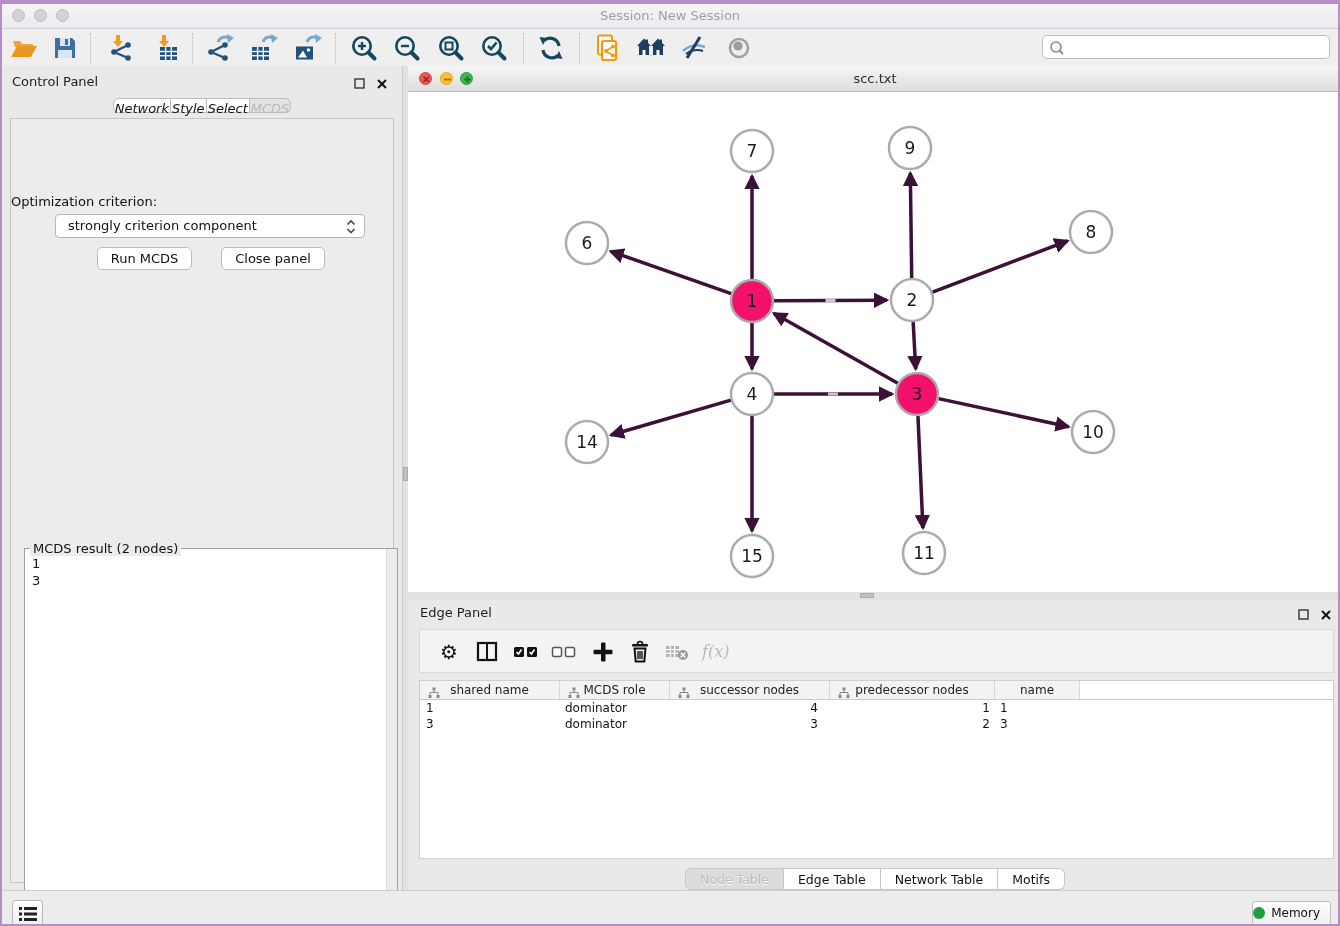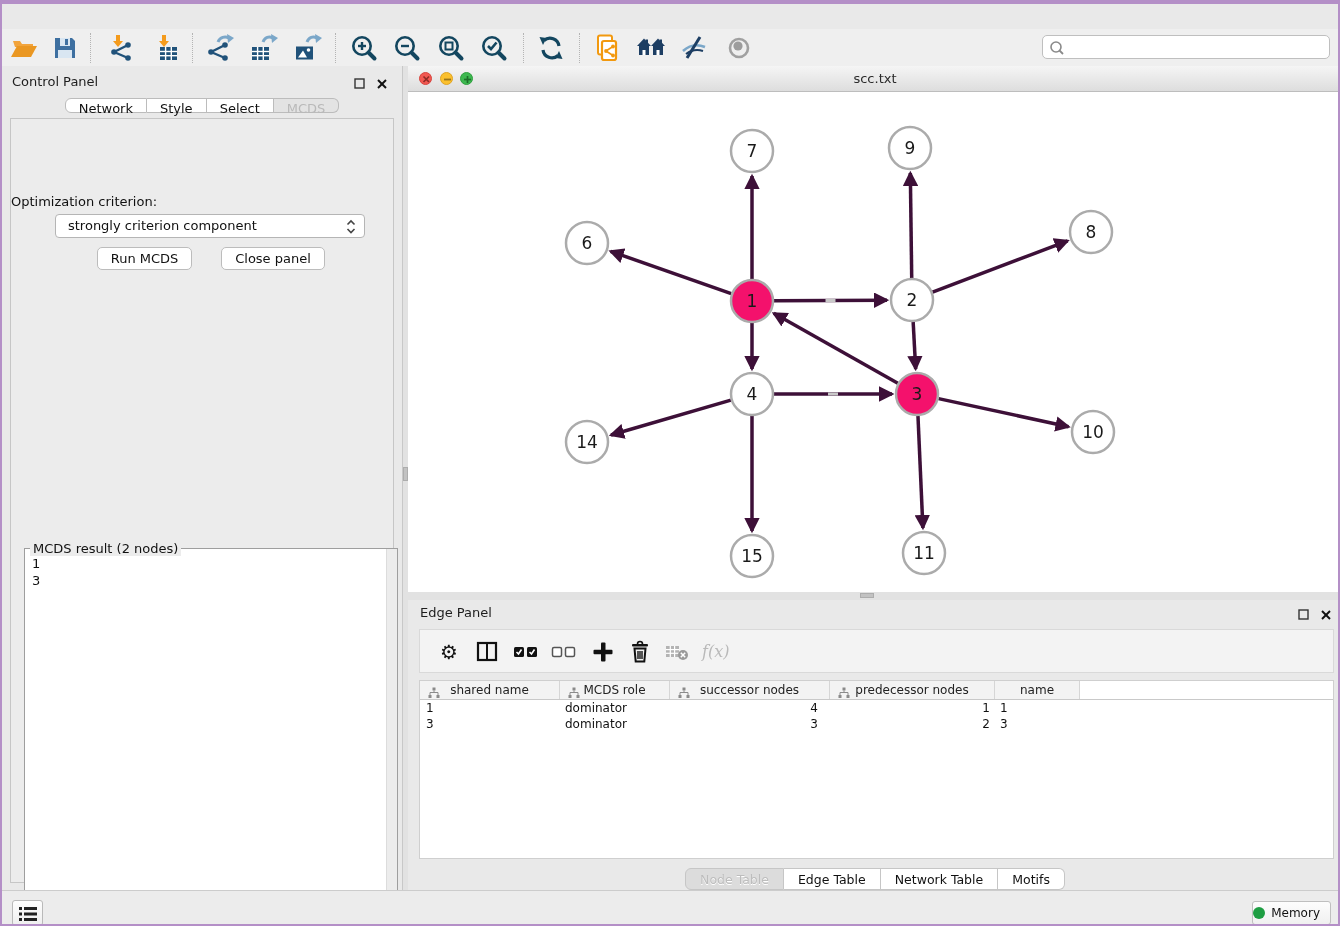--- a/index.html
+++ b/index.html
@@ -25,22 +25,22 @@
   .searchbox svg { position:absolute; left:6px; top:4px; }
   .searchbox input { position:absolute; left:26px; top:1px; width:255px; height:20px;
                      border:none; outline:none; font-size:12px; background:transparent; }
 
   
   .control-panel { left:0; top:62px; width:401px; height:824px; background:#e9e9e9; border-right:1px solid #c8c8c8; }
   .panel-head-title { font-size:13px; color:#1e1e1e; }
   .win-btn { width:12px; height:12px; top:9px; cursor:default; }
   .cp-content { left:8px; top:52px; width:384px; height:765px; background:#ececec; border:1px solid #c6c6c6; }
   .ctabs { left:0; top:32px; width:100%; text-align:center; white-space:nowrap; }
-  .ctab { display:inline-block; height:15px; line-height:20px; padding:0 13px; font-size:13px; color:#111;
-          background:#fff; border:1px solid #bcbcbc; border-left:none; vertical-align:top; cursor:default; }
+  .ctab { display:inline-block; height:15px; line-height:20px; padding:0 1px; font-size:13px; color:#111;
+          background:#fff; border:1px solid #bcbcbc; border-left:none; vertical-align:top; cursor:default;font-style:italic; }
   .ctab:first-child { border-left:1px solid #bcbcbc; border-radius:6px 0 0 6px; }
   .ctab:last-child { border-radius:0 6px 6px 0; }
   .ctab.selected { background:#e3e3e3; color:#b9b9b9; }
   .opt-label { left:0; top:75px; width:100%; font-size:13px; color:#111; }
   .select { left:44px; top:95px; width:310px; height:24px; background:#fff; border:1px solid #b5b5b5;
             border-radius:4px; font-size:13px; color:#111; line-height:22px; padding-left:12px; cursor:default; }
   .select svg { position:absolute; right:7px; top:3px; }
   .btn { height:23px; background:#fff; border:1px solid #bcbcbc; border-radius:5px;
          font-size:13px; color:#111; text-align:center; line-height:21px; cursor:default; }
   .result-fieldset { left:13px; top:429px; width:374px; height:387px; border:1px solid #9e9e9e;
@@ -92,20 +92,26 @@
   .memory-btn { right:7px; top:10px; height:24px; padding:0 10px 0 0; background:linear-gradient(#fdfdfd,#f0f0f0);
                 border:1px solid #bfbfbf; border-radius:3px; font-size:12px; color:#111; line-height:22px; }
   .memory-dot { display:inline-block; width:12px; height:12px; border-radius:50%; background:#1e9e43;
                 vertical-align:-2px; margin-right:6px; }
 </style>
 </head>
 <body>
 
 <div class="app">
 
+  <div class="abs titlebar">
+    <div class="abs tl-dot" style="left:10px"></div>
+    <div class="abs tl-dot" style="left:32px"></div>
+    <div class="abs tl-dot" style="left:54px"></div>
+    <div class="abs main-title">Session: New Session</div>
+  </div>
 
   <div class="abs toolbar">
     <span class="abs tb-icon" style="left:7px">
       <svg width="30" height="30">
           <polygon points="4,8 11,8 13,11 24,11 24,14 6,14" fill="#f2a43c"></polygon>
           <polygon points="2,24 8,13 28,13 22,24" fill="#ea9722"></polygon>
         </svg>
     </span>
     <span class="abs tb-icon" style="left:48px">
       <svg width="30" height="30">

